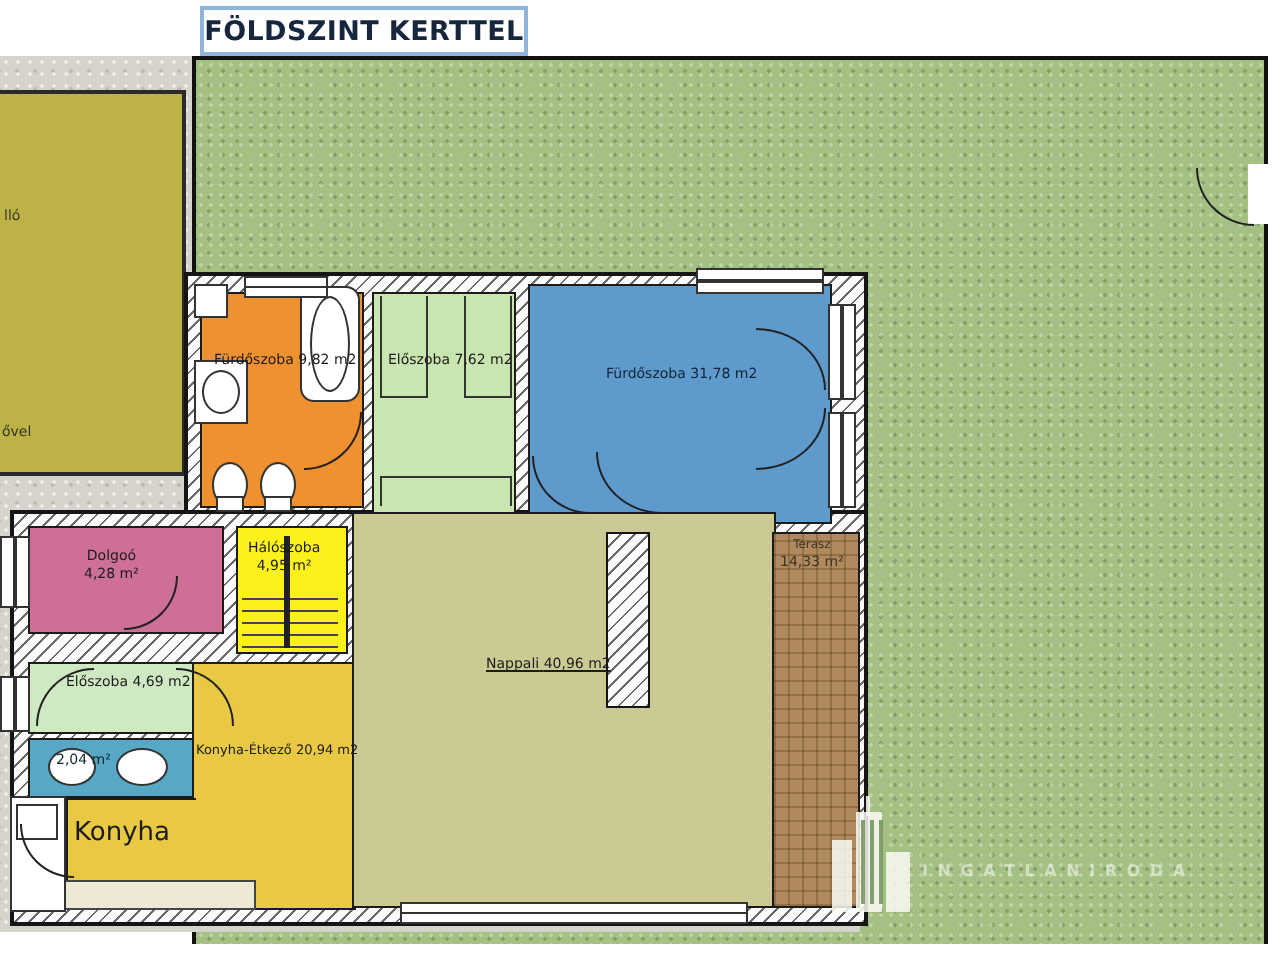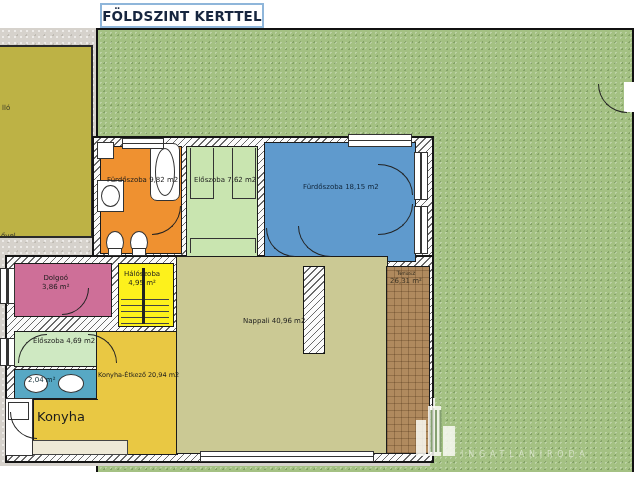--- a/index.html
+++ b/index.html
@@ -35,40 +35,40 @@
   .titlebox{position:absolute;left:100px;top:3px;width:160px;height:21px;background:#fff;
     border:2px solid #8fb6da;color:#17263f;font-size:13.5px;font-weight:600;
     display:flex;align-items:center;justify-content:center;letter-spacing:.2px;}
   .terr{background-color:#b08a5e;
     background-image:repeating-linear-gradient(0deg,rgba(60,35,10,.25) 0 1px,transparent 1px 7px),
                      repeating-linear-gradient(90deg,rgba(60,35,10,.25) 0 1px,transparent 1px 7px);
     border:1.5px solid #1b1b1b;}
   .stairs{position:absolute;background:repeating-linear-gradient(0deg,#444 0 1px,transparent 1px 6px);}
   .logo-brand{position:absolute;left:458px;top:404px;font-size:28px;font-weight:bold;
     letter-spacing:6px;color:rgba(250,250,245,.88);}
-  .logo-tag{position:absolute;left:461px;top:450px;font-size:8px;letter-spacing:4.8px;
-    color:rgba(250,250,245,.55);font-weight:400;}
+  .logo-tag{position:absolute;left:461px;top:431px;font-size:8px;letter-spacing:4.8px;
+    color:rgba(250,250,245,.55);font-weight:700;}
   .frag{position:absolute;color:#3a3a28;font-size:7px;}
 </style>
 </head>
 <body>
 
 <div id="stage">
 
   <div class="abs grass" style="left:96px;top:28px;width:534px;height:442px;border-top:2px solid #111;border-right:2px solid #111;border-left:2px solid #111;"></div>
 
   <div class="abs concrete" style="left:0;top:28px;width:96px;height:432px;"></div>
   <div class="abs concrete" style="left:0;top:452px;width:430px;height:14px;"></div>
 
   <div class="win" style="left:624px;top:82px;width:10px;height:30px;border:none;background:#fff;"></div>
   <div class="arc arc-bl" style="left:598px;top:84px;width:28px;height:28px;"></div>
 
   <div class="abs" style="left:-10px;top:45px;width:99px;height:189px;background:#bdb245;border:2px solid #2a2a2a;"></div>
   <div class="frag" style="left:2px;top:104px;">lló</div>
-  <div class="frag" style="left:1px;top:232px;color:#33332a;">ővel</div>
+  <div class="frag" style="left:1px;top:212px;color:#33332a;">ővel</div>
 
   <div class="abs hatch" style="left:92px;top:136px;width:338px;height:126px;"></div>
   <div class="abs hatch" style="left:5px;top:255px;width:425px;height:204px;"></div>
 
   <div class="abs room" style="left:100px;top:146px;width:80px;height:106px;background:#ef9130;"></div>
   <div class="abs room" style="left:186px;top:146px;width:70px;height:110px;background:#c9e5b0;"></div>
   <div class="abs room" style="left:264px;top:142px;width:150px;height:118px;background:#5f9acd;"></div>
   <div class="abs room" style="left:14px;top:263px;width:96px;height:52px;background:#ce6f98;"></div>
   <div class="abs room" style="left:118px;top:263px;width:54px;height:62px;background:#fdf11c;"></div>
   <div class="abs room" style="left:14px;top:331px;width:106px;height:34px;background:#cfe9c2;"></div>
@@ -121,48 +121,48 @@
   <div class="arc arc-tr" style="left:88px;top:334px;width:28px;height:28px;"></div>
   <div class="arc arc-bl" style="left:10px;top:412px;width:26px;height:26px;"></div>
 
   <div class="lbl" style="left:107px;top:176px;">
     <span>Fürdőszoba</span> <span>9,82 m2</span>
   </div>
   <div class="lbl" style="left:194px;top:176px;">
     <span>Előszoba</span> <span>7,62 m2</span>
   </div>
   <div class="lbl" style="left:303px;top:183px;color:#10253a;">
-    <span>Fürdőszoba</span> <span>18,15 m2</span>
+    <span>Fürdőszoba</span> <span>31,78 m2</span>
   </div>
   <div class="lbl center" style="left:42px;top:274px;">
     <div>Dolgoó</div>
-    <div>3,86 m²</div>
+    <div>4,28 m²</div>
   </div>
   <div class="lbl center" style="left:124px;top:270px;">
     <div>Hálószoba</div>
     <div>4,95 m²</div>
   </div>
   <div class="lbl" style="left:33px;top:337px;">
     <span>Előszoba</span> <span>4,69 m2</span>
   </div>
   <div class="lbl" style="left:28px;top:376px;color:#0e2a33;">
     <span>2,04 m²</span>
   </div>
   <div class="lbl" style="left:98px;top:371px;font-size:6.5px;">
     <span>Konyha-Étkező</span> <span>20,94 m2</span>
   </div>
   <div class="lbl" style="left:37px;top:409px;font-size:13px;">
     <span>Konyha</span>
   </div>
-  <div class="lbl" style="left:243px;top:317px;">
+  <div class="lbl" style="left:243px;top:328px;text-decoration:underline;">
     <span>Nappali</span> <span>40,96 m2</span>
   </div>
   <div class="lbl center" style="left:390px;top:269px;font-size:6px;color:#3c3424;">
     <div>Terasz</div>
-    <div style="font-size:7px;">26,31 m²</div>
+    <div style="font-size:7px;">14,33 m²</div>
   </div>
 
   <div class="titlebox">FÖLDSZINT KERTTEL</div>
 
   <svg class="abs" style="left:414px;top:392px;" width="46" height="66" viewBox="0 0 46 66">
     <g fill="rgba(250,250,245,0.85)">
       <rect x="2" y="28" width="10" height="36"></rect>
       <rect x="14" y="14" width="13" height="50"></rect>
       <rect x="29" y="34" width="12" height="30"></rect>
       <rect x="19" y="6" width="2" height="10"></rect>

